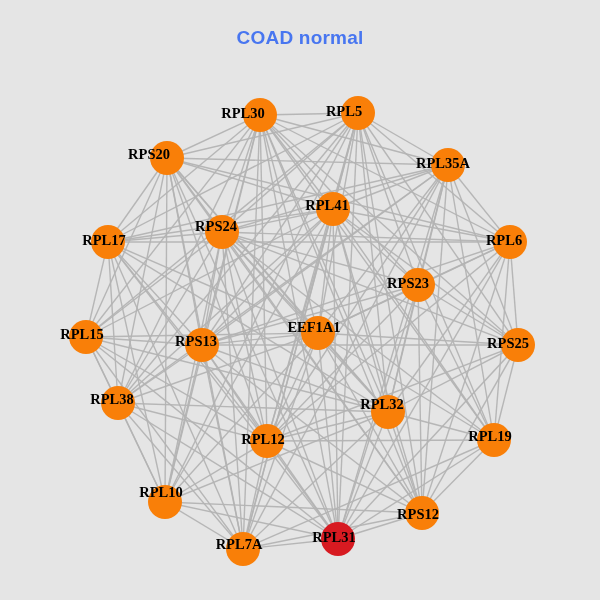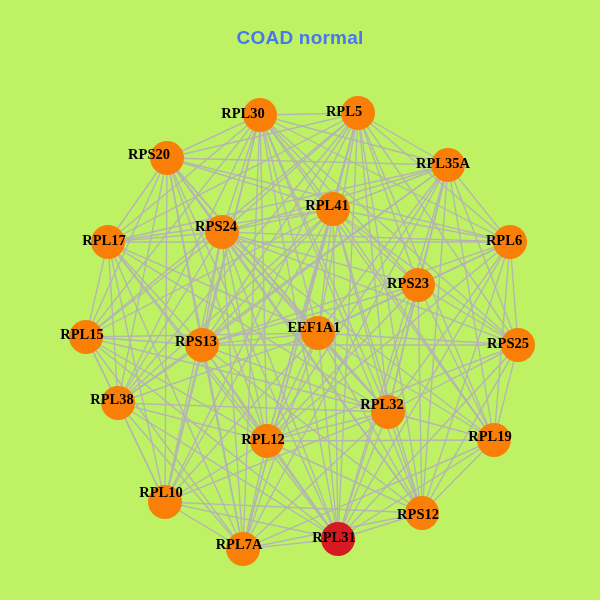--- a/index.html
+++ b/index.html
@@ -11,21 +11,21 @@
   body {
     width: 600px;
     height: 600px;
     font-family: "Liberation Sans", sans-serif;
     overflow: hidden;
   }
   #stage {
     position: relative;
     width: 600px;
     height: 600px;
-    background: #bef264;
+    background: #e5e5e5;
   }
   #title {
     position: absolute;
     left: 0;
     top: 27px;
     width: 600px;
     text-align: center;
     font-family: "Liberation Sans", sans-serif;
     font-weight: bold;
     font-size: 19px;

